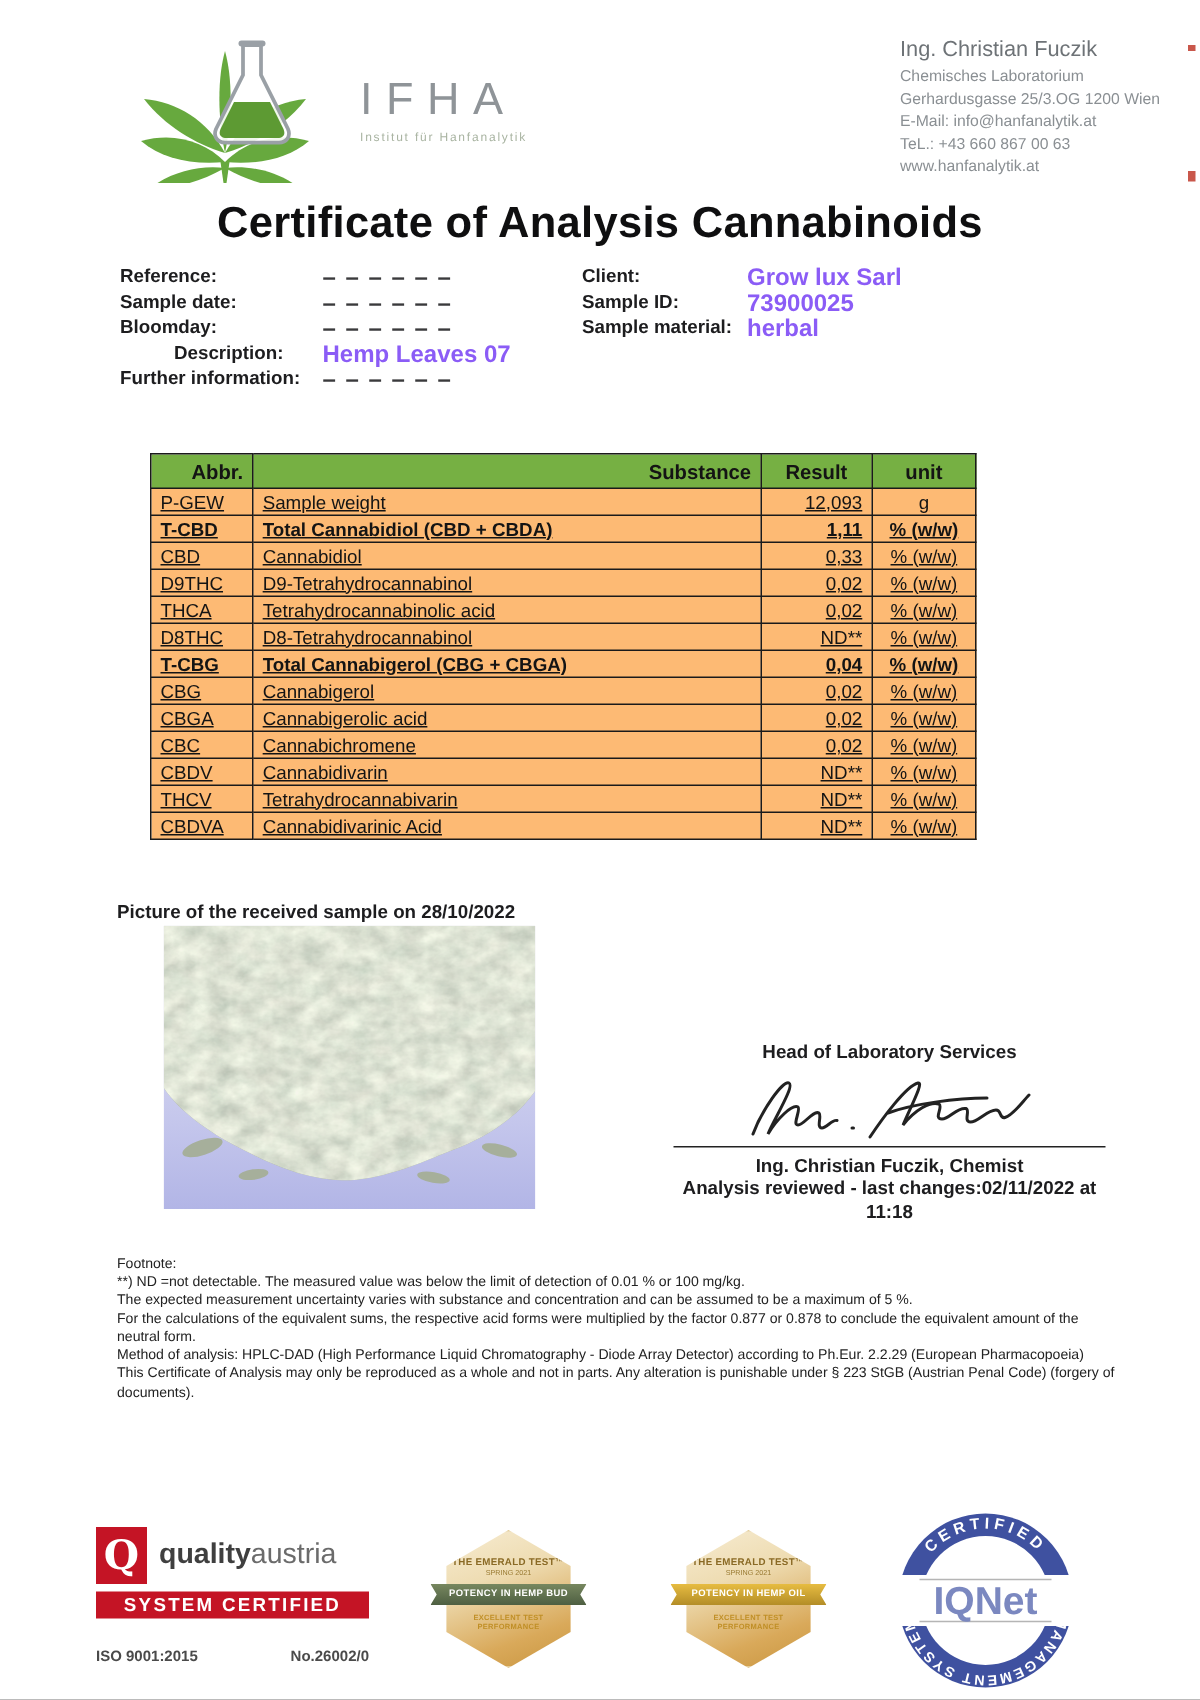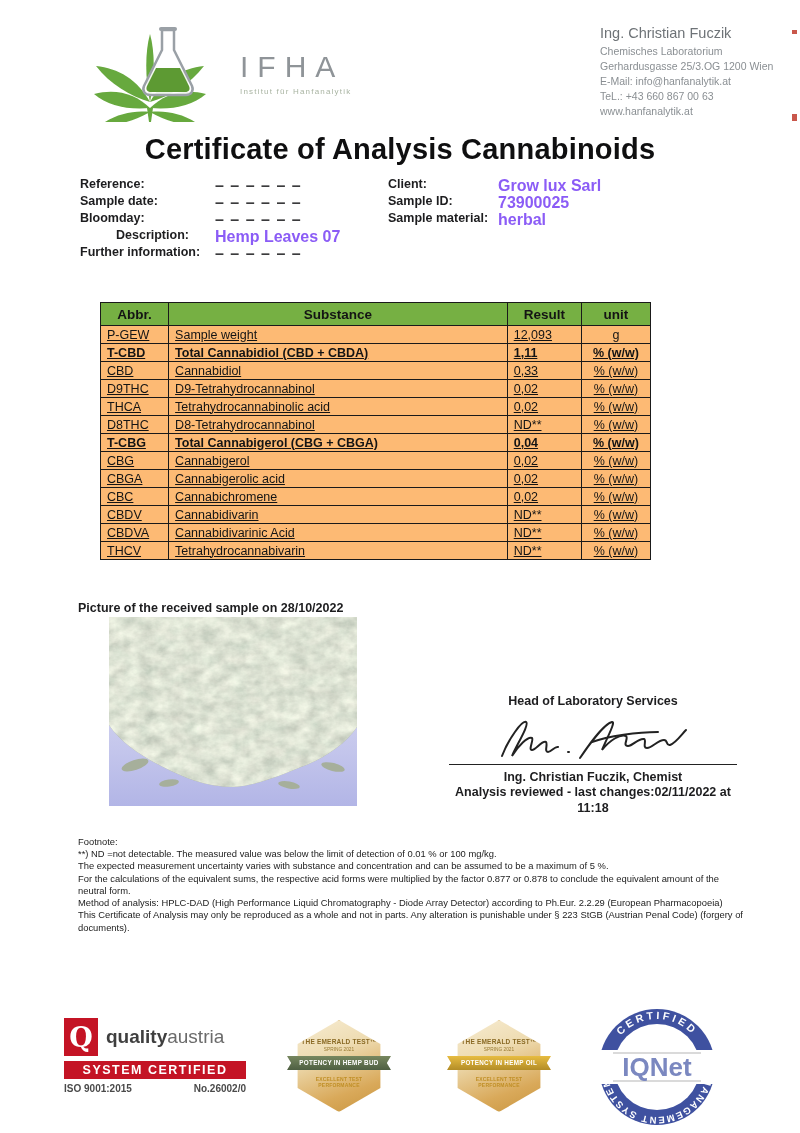--- a/index.html
+++ b/index.html
@@ -25,26 +25,26 @@
 
   
   .info-row { position:absolute; font-size:12.5px; color:#1d1d1f; white-space:nowrap; }
   .info-label { font-weight:bold; }
   .info-value { position:absolute; font-weight:bold; color:#8b5cf6; white-space:nowrap; }
   .dashes { letter-spacing:1px; color:#3a3a3c; }
 
   
   .results { position:absolute; left:100px; top:302px; width:551px; border-collapse:collapse; }
   .results th, .results td { border:1px solid #1a1a1a; font-size:12.5px; color:#141414; padding:1px 6px; height:18px; }
-  .results thead th { background:#76b043; text-align:center; font-size:13.5px; font-weight:bold; height:23px; }
+  .results thead th { background:#76b043; text-align:right; font-size:13.5px; font-weight:bold; height:23px; }
   .results thead th.num { text-align:center; }
   .results td { background:#fdba74;text-decoration:underline; }
   .results .c-abbr { width:68px; }
   .results .c-sub { width:338px; }
-  .results .c-res { width:74px; }
+  .results .c-res { width:74px; text-align:right; }
   .results .c-unit { width:69px; text-align:center; }
   .results tr.total td { font-weight:bold; }
 
   
   .photo-caption { position:absolute; left:78px; top:601px; font-size:12.5px; font-weight:bold; color:#1d1d1f; }
   .photo { position:absolute; left:109px; top:617px; width:248px; height:189px; overflow:hidden; }
 
   
   .sig-block { position:absolute; left:428px; top:694px; width:330px; text-align:center; color:#1d1d1f; }
   .sig-title { font-size:12.5px; font-weight:bold; }
@@ -59,21 +59,21 @@
 
   
   .qa { position:absolute; left:64px; top:1018px; width:202px; }
   .qa-top { display:flex; align-items:center; gap:8px; }
   .qa-q { width:34px; height:38px; background:#c41425; color:#fff; font-family:"DejaVu Serif", serif;
           font-weight:bold; font-size:27px; display:flex; align-items:center; justify-content:center; }
   .qa-brand { font-size:19px; color:#6b6b6b; }
   .qa-brand b { color:#3f3f3f; }
   .qa-banner { margin-top:5px; width:182px; height:18px; background:#c41425; color:#fff; font-weight:bold;
                font-size:12.5px; letter-spacing:1.5px; text-align:center; line-height:18px; }
-  .qa-bottom { width:182px; display:flex; justify-content:space-between; margin-top:4px;
+  .qa-bottom { width:182px; display:flex; justify-content:space-between; margin-top:20px;
                font-size:10px; font-weight:bold; color:#4a4a4a; }
 
   .emerald { position:absolute; width:104px; height:92px; }
   .emerald .hex { position:absolute; left:7px; top:0; width:90px; height:92px;
     clip-path:polygon(50% 0,96% 26%,96% 74%,50% 100%,4% 74%,4% 26%);
     background:linear-gradient(160deg,#f7ecd2 0%,#eedcb2 35%,#d9a95a 75%,#c9953f 100%);
     border:1px solid #e0c890; }
   .emerald .e-title { position:absolute; top:17px; width:100%; text-align:center; font-size:6.5px;
     font-weight:bold; color:#8a6a25; letter-spacing:.2px; }
   .emerald .e-sub { position:absolute; top:26px; width:100%; text-align:center; font-size:4.8px; color:#9a7b33; }
@@ -247,29 +247,29 @@
     </tr>
 
     <tr>
       <td class="c-abbr">CBDV</td>
       <td class="c-sub">Cannabidivarin</td>
       <td class="c-res">ND**</td>
       <td class="c-unit">% (w/w)</td>
     </tr>
 
     <tr>
+      <td class="c-abbr">THCV</td>
+      <td class="c-sub">Tetrahydrocannabivarin</td>
+      <td class="c-res">ND**</td>
+      <td class="c-unit">% (w/w)</td>
+    </tr>
+
+    <tr>
       <td class="c-abbr">CBDVA</td>
       <td class="c-sub">Cannabidivarinic Acid</td>
-      <td class="c-res">ND**</td>
-      <td class="c-unit">% (w/w)</td>
-    </tr>
-
-    <tr>
-      <td class="c-abbr">THCV</td>
-      <td class="c-sub">Tetrahydrocannabivarin</td>
       <td class="c-res">ND**</td>
       <td class="c-unit">% (w/w)</td>
     </tr>
   </tbody>
   </table>
 
   <div class="photo-caption">Picture of the received sample on 28/10/2022</div>
   <div class="photo">
     <svg width="248" height="189" viewBox="0 0 248 189">
       <defs>

